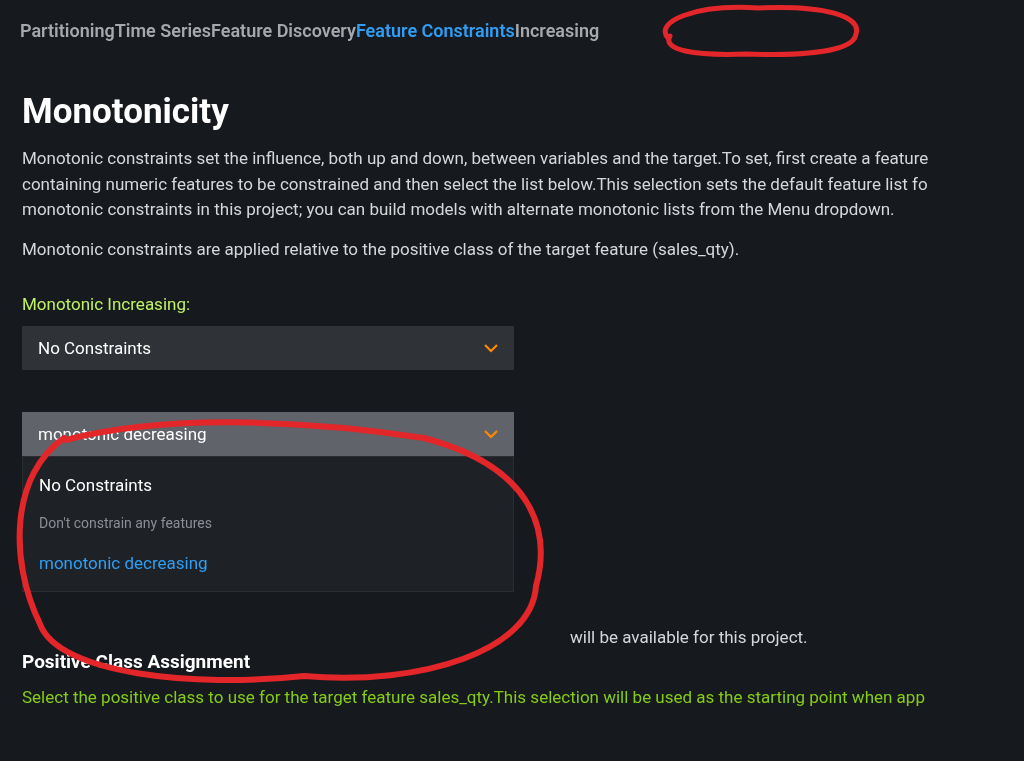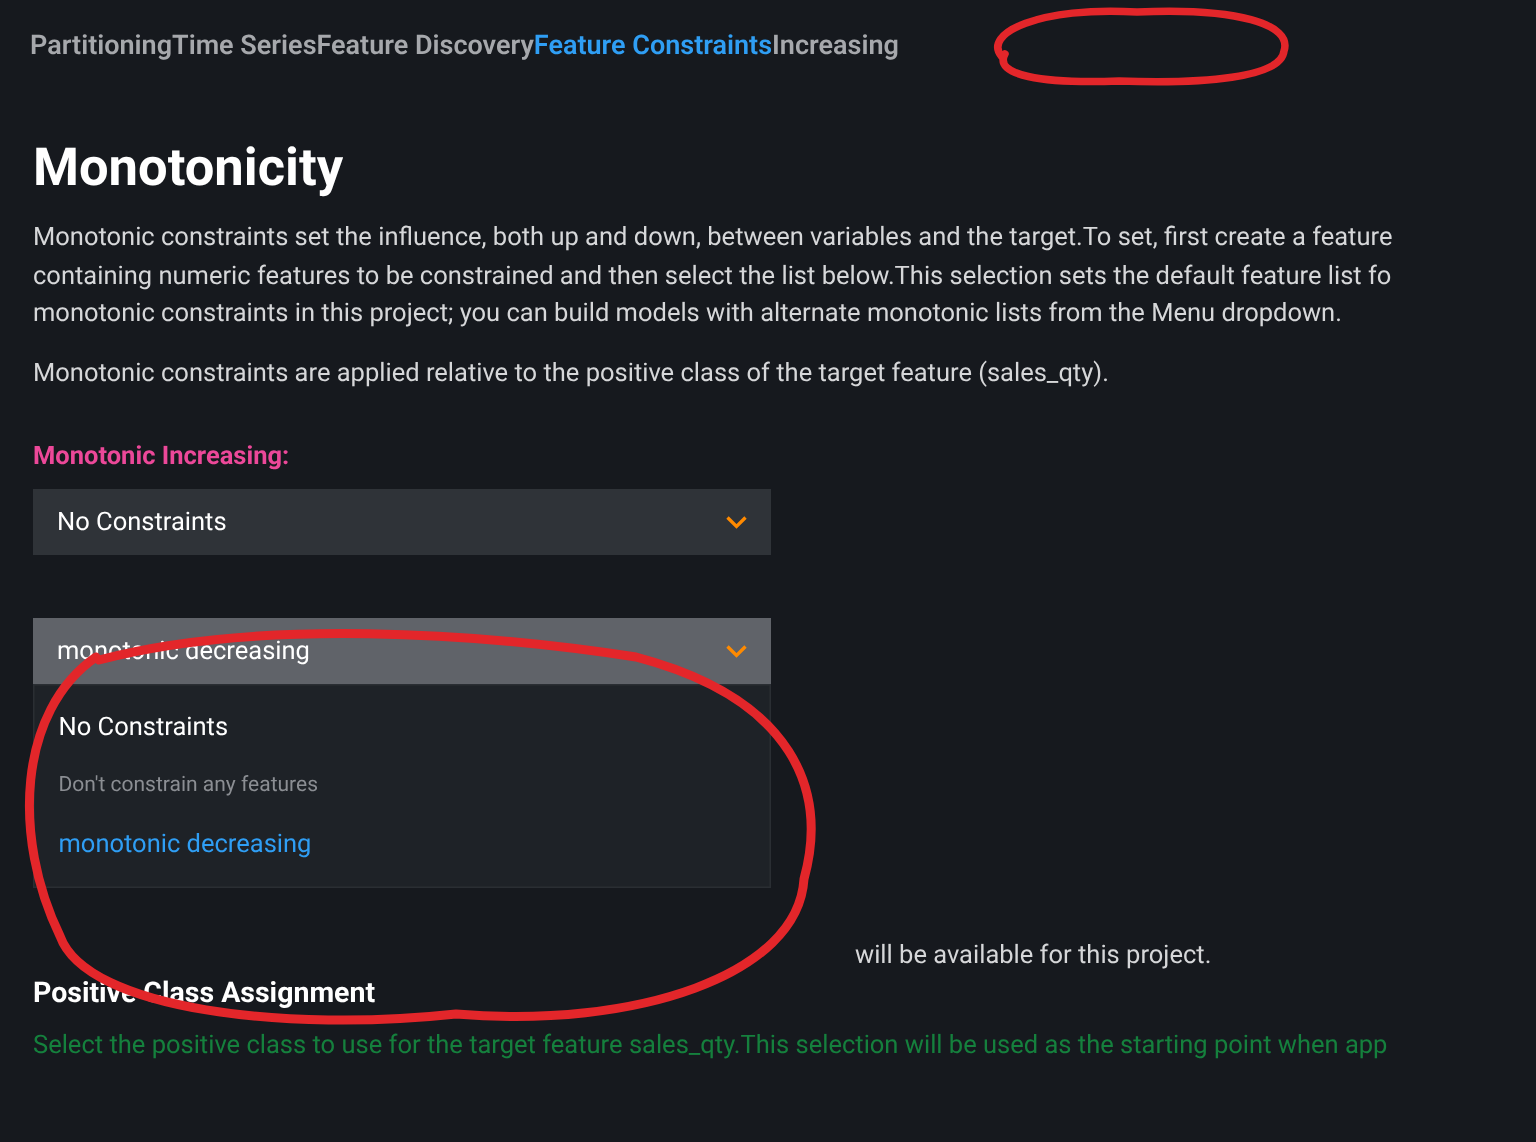--- a/index.html
+++ b/index.html
@@ -34,22 +34,22 @@
     font-size: 17px;
     line-height: 1.5;
     color: #d6d7d9;
     margin-bottom: 14px;
     max-width: 1010px;
   }
 
   .field-block { margin-top: 32px; }
   .field-label {
     font-size: 17px;
-    font-weight: 700;
-    color: #ec4899;
+    font-weight: 400;
+    color: #bef264;
     margin-bottom: 12px;
   }
 
   .select {
     width: 492px;
     height: 44px;
     background: #2f3338;
     display: flex;
     align-items: center;
     justify-content: space-between;
@@ -98,21 +98,21 @@
   }
 
   h3.subsection {
     font-size: 19px;
     font-weight: 700;
     color: #ffffff;
     margin-top: 58px;
   }
   p.sub-body {
     font-size: 17px;
-    color: #15803d;
+    color: #84cc16;
     margin-top: 12px;
     max-width: 1010px;
     line-height: 1.5;
   }
 
   
   .annot { position: absolute; pointer-events: none; }
   .annot svg { display:block; overflow: visible; }
 </style>
 </head>

